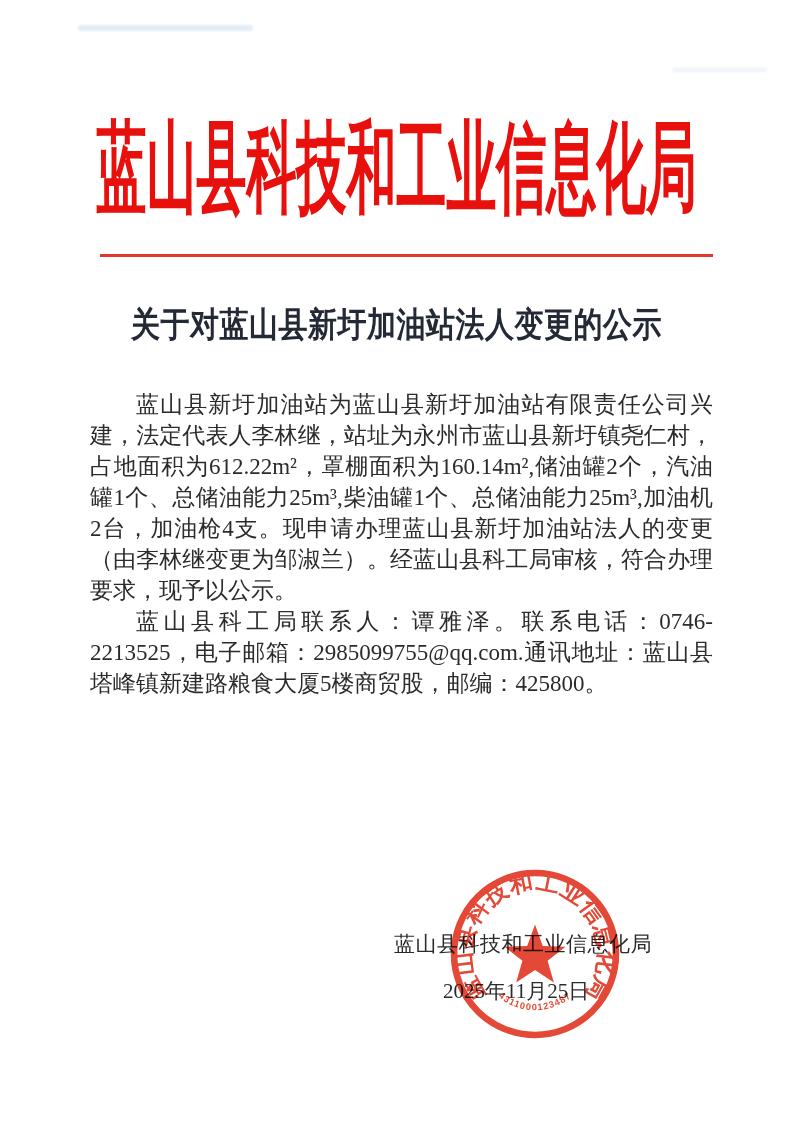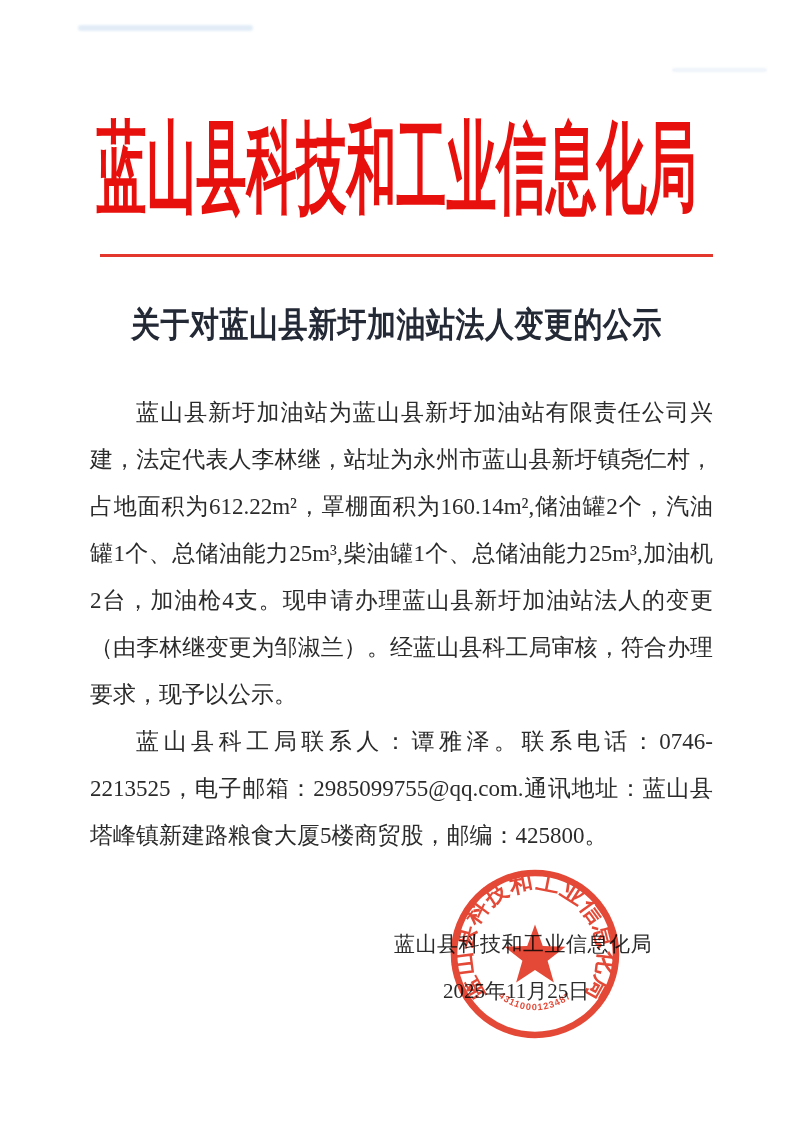--- a/index.html
+++ b/index.html
@@ -25,21 +25,21 @@
     background:#e3362c;
   }
   .doc-title {
     position:absolute; top:298px; left:0; width:100%; margin:0;
     text-align:center; font-size:29px; font-weight:bold; color:#242936;
     transform:scaleY(1.18); transform-origin:50% 0;
     letter-spacing:0.5px; white-space:nowrap;
   }
   .body {
     position:absolute; top:385px; left:90px; width:623px;
-    font-size:23px; line-height:47px; color:#2b2b2b;
+    font-size:23px; line-height:31px; color:#2b2b2b;
     text-align:justify; text-justify:inter-ideograph;
   }
   .body p { margin:0; text-indent:2em; }
   .signature {
     position:absolute; top:926px; left:394px; width:260px;
     font-size:21px; letter-spacing:0.5px; color:#2b2b2b; white-space:nowrap;
   }
   .sig-date {
     position:absolute; top:973px; left:443px; width:145px;
     text-align:right; font-size:21px; color:#2b2b2b; white-space:nowrap;

